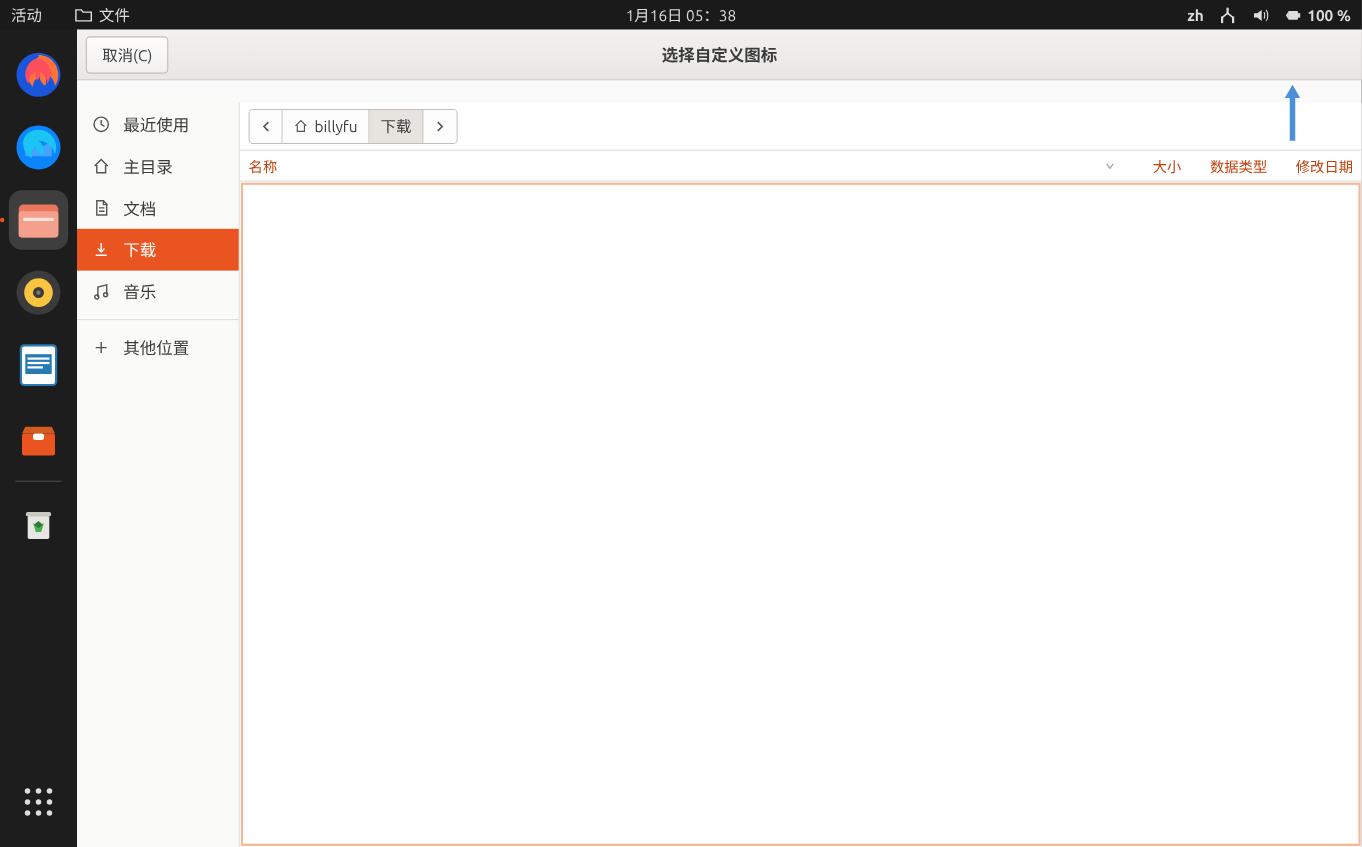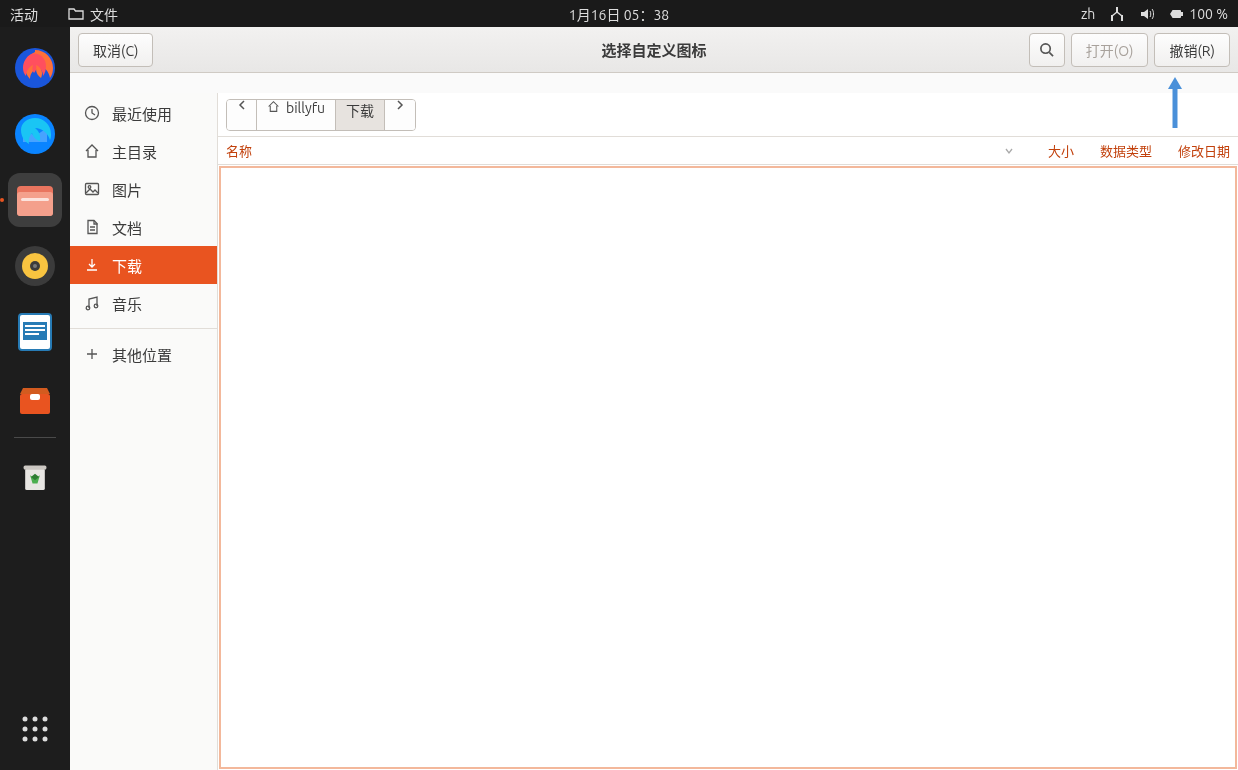--- a/index.html
+++ b/index.html
@@ -3,21 +3,21 @@
 <meta charset="utf-8">
 <style>
 * { margin: 0; padding: 0; box-sizing: border-box; font-family: "Ubuntu", "Noto Sans CJK SC", sans-serif; }
 body { width: 1238px; height: 770px; background: #2c2c2c; overflow: hidden; position: relative; }
 
 
 .topbar { height: 27px; background: #1a1a1a; color: #ddd; display: flex; align-items: center; padding: 0 10px; font-size: 14px; position: relative; }
 .topbar-left { display: flex; align-items: center; gap: 30px; }
 .topbar-app { display: flex; align-items: center; gap: 6px; }
 .topbar-center { position: absolute; left: 50%; transform: translateX(-50%); }
-.topbar-right { margin-left: auto; display: flex; align-items: center; gap: 14px; }
+.topbar-right { margin-left: auto; display: flex; align-items: center; gap: 14px; font-weight: bold; }
 .tb-icon { width: 16px; height: 16px; display: inline-block; }
 
 
 .dock { position: absolute; left: 0; top: 27px; bottom: 0; width: 70px; background: rgba(20,20,20,0.6); display: flex; flex-direction: column; align-items: center; padding-top: 8px; }
 .dock-item { width: 54px; height: 54px; margin: 6px 0; border-radius: 12px; display: flex; align-items: center; justify-content: center; position: relative; }
 .dock-item.active { background: rgba(255,255,255,0.15); }
 .dock-item.active::before { content:""; position:absolute; left:-8px; top:50%; transform:translateY(-50%); width:4px; height:4px; border-radius:50%; background:#e95420; }
 .dock-sep { width: 42px; height: 1px; background: rgba(255,255,255,0.2); margin: 6px 0; }
 .dock-apps { margin-top: auto; margin-bottom: 14px; }
 .app-icon { width: 44px; height: 44px; border-radius: 9px; }
@@ -36,21 +36,21 @@
 .sidebar { width: 148px; background: #fafaf9; border-right: 1px solid #e1ddd8; display: flex; flex-direction: column; padding-top: 1px; }
 .side-item { height: 38px; display: flex; align-items: center; gap: 12px; padding: 0 14px; font-size: 15px; color: #3b3b3b; cursor: pointer; }
 .side-item.selected { background: #e95420; color: #fff; }
 .side-sep { height: 1px; background: #e1ddd8; margin: 6px 0; }
 .side-icon { width: 16px; height: 16px; flex-shrink: 0; }
 
 
 .main { flex: 1; display: flex; flex-direction: column; background: #fff; }
 .pathbar { height: 44px; border-bottom: 1px solid #e1ddd8; display: flex; align-items: center; padding: 0 8px; }
 .path-group { display: inline-flex; border: 1px solid #c3beb8; border-radius: 4px; overflow: hidden; height: 32px; }
-.path-seg { display: inline-flex; align-items: flex-start; padding: 0 10px; font-size: 14px; color: #3b3b3b; border-right: 1px solid #c3beb8; background: #fdfdfd; cursor: pointer; gap: 6px; }
+.path-seg { display: inline-flex; align-items: center; padding: 0 10px; font-size: 14px; color: #3b3b3b; border-right: 1px solid #c3beb8; background: #fdfdfd; cursor: pointer; gap: 6px; }
 .path-seg:last-child { border-right: none; }
 .path-seg.nav { width: 30px; justify-content: center; padding:0; }
 .path-seg.current { background: #e7e3df; }
 .colhdr { height: 28px; border-bottom: 1px solid #e1ddd8; display: flex; align-items: center; font-size: 13px; color: #c2410c; padding: 0 8px; }
 .col-name { flex: 1; display:flex; align-items:center; }
 .col-sort { margin-left:auto; margin-right:10px; color:#aaa; }
 .col-size { width: 50px; text-align:right; }
 .col-type { width: 70px; text-align:right; margin-left:8px;}
 .col-date { width: 70px; text-align:right; margin-left:8px;}
 .file-area { flex:1; border: 2px solid #f3b89b; margin: 1px; background:#fff; }
@@ -162,55 +162,37 @@
         <circle cx="15" cy="25" r="2.5"></circle>
         <circle cx="25" cy="25" r="2.5"></circle>
       </svg>
   </div>
 </div>
 
 <div class="dialog">
   <div class="dialog-header">
     <button class="hbtn">取消(C)</button>
     <div class="dialog-title">选择自定义图标</div>
-    <div class="header-right">
-      <button class="hbtn icon-only">
-        <svg width="15" height="15" viewBox="0 0 16 16" fill="none" stroke="#555" stroke-width="1.8">
-            <circle cx="7" cy="7" r="5"></circle>
-            <path d="M11 11l4 4"></path>
-          </svg>
-      </button>
-      <button class="hbtn disabled">打开(O)</button>
-      <button class="hbtn">撤销(R)</button>
-    </div>
   </div>
 
   <div class="dialog-body">
 
     <div class="sidebar">
       <div class="side-item">
         <svg class="side-icon" viewBox="0 0 16 16" fill="none" stroke="#555" stroke-width="1.3">
             <circle cx="8" cy="8" r="6.5"></circle>
             <path d="M8 4v4l3 2"></path>
           </svg>
         <span>最近使用</span>
       </div>
       <div class="side-item">
         <svg class="side-icon" viewBox="0 0 16 16" fill="none" stroke="#555" stroke-width="1.3">
             <path d="M2 8l6-6 6 6M4 7v7h8V7"></path>
           </svg>
         <span>主目录</span>
-      </div>
-      <div class="side-item">
-        <svg class="side-icon" viewBox="0 0 16 16" fill="none" stroke="#555" stroke-width="1.3">
-            <rect x="1.5" y="2.5" width="13" height="11" rx="1"></rect>
-            <circle cx="5.5" cy="6" r="1.3"></circle>
-            <path d="M2 12l4-4 3 3 2-2 3 3"></path>
-          </svg>
-        <span>图片</span>
       </div>
       <div class="side-item">
         <svg class="side-icon" viewBox="0 0 16 16" fill="none" stroke="#555" stroke-width="1.3">
             <path d="M4 1.5h6l3 3v10H4z"></path>
             <path d="M10 1.5V5h3.5M6 8h5M6 11h5"></path>
           </svg>
         <span>文档</span>
       </div>
       <div class="side-item selected">
         <svg class="side-icon" viewBox="0 0 16 16" fill="none" stroke="#fff" stroke-width="1.3">

